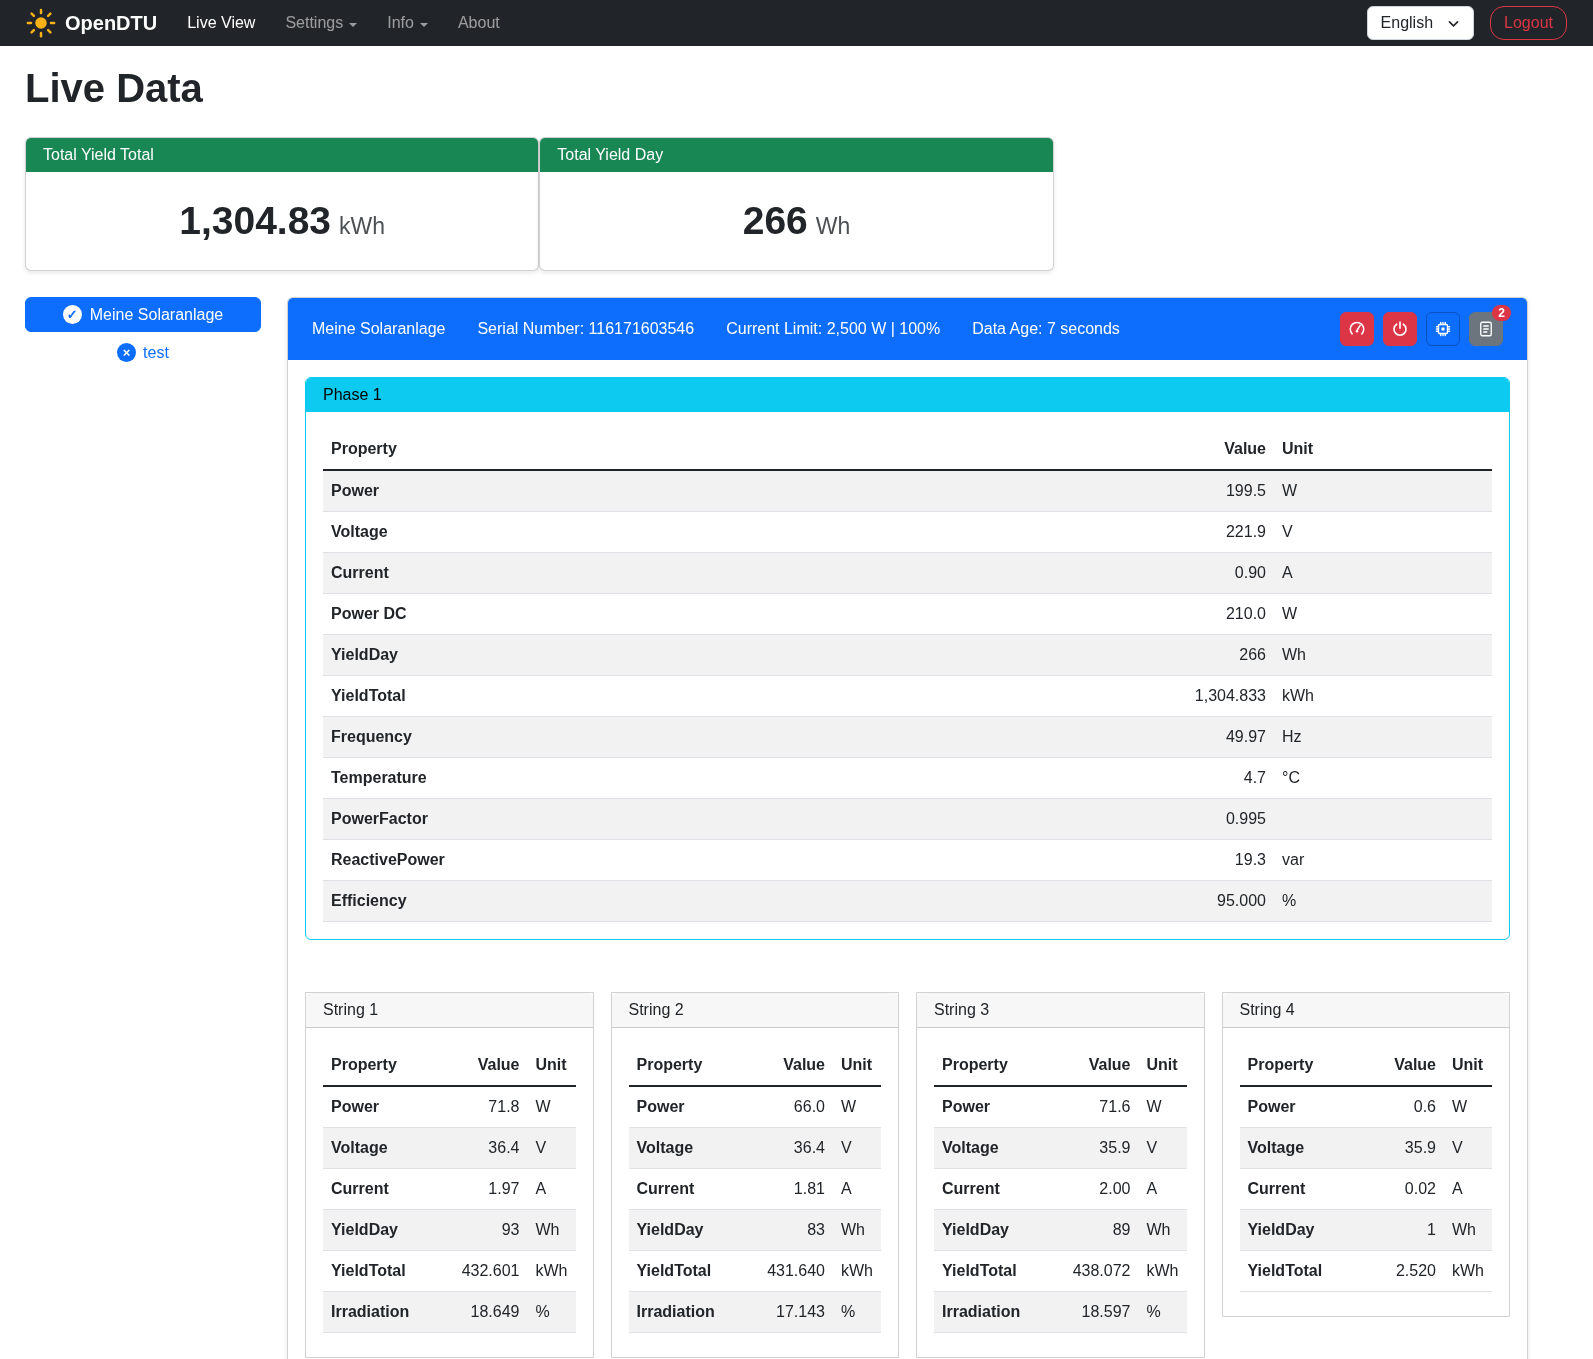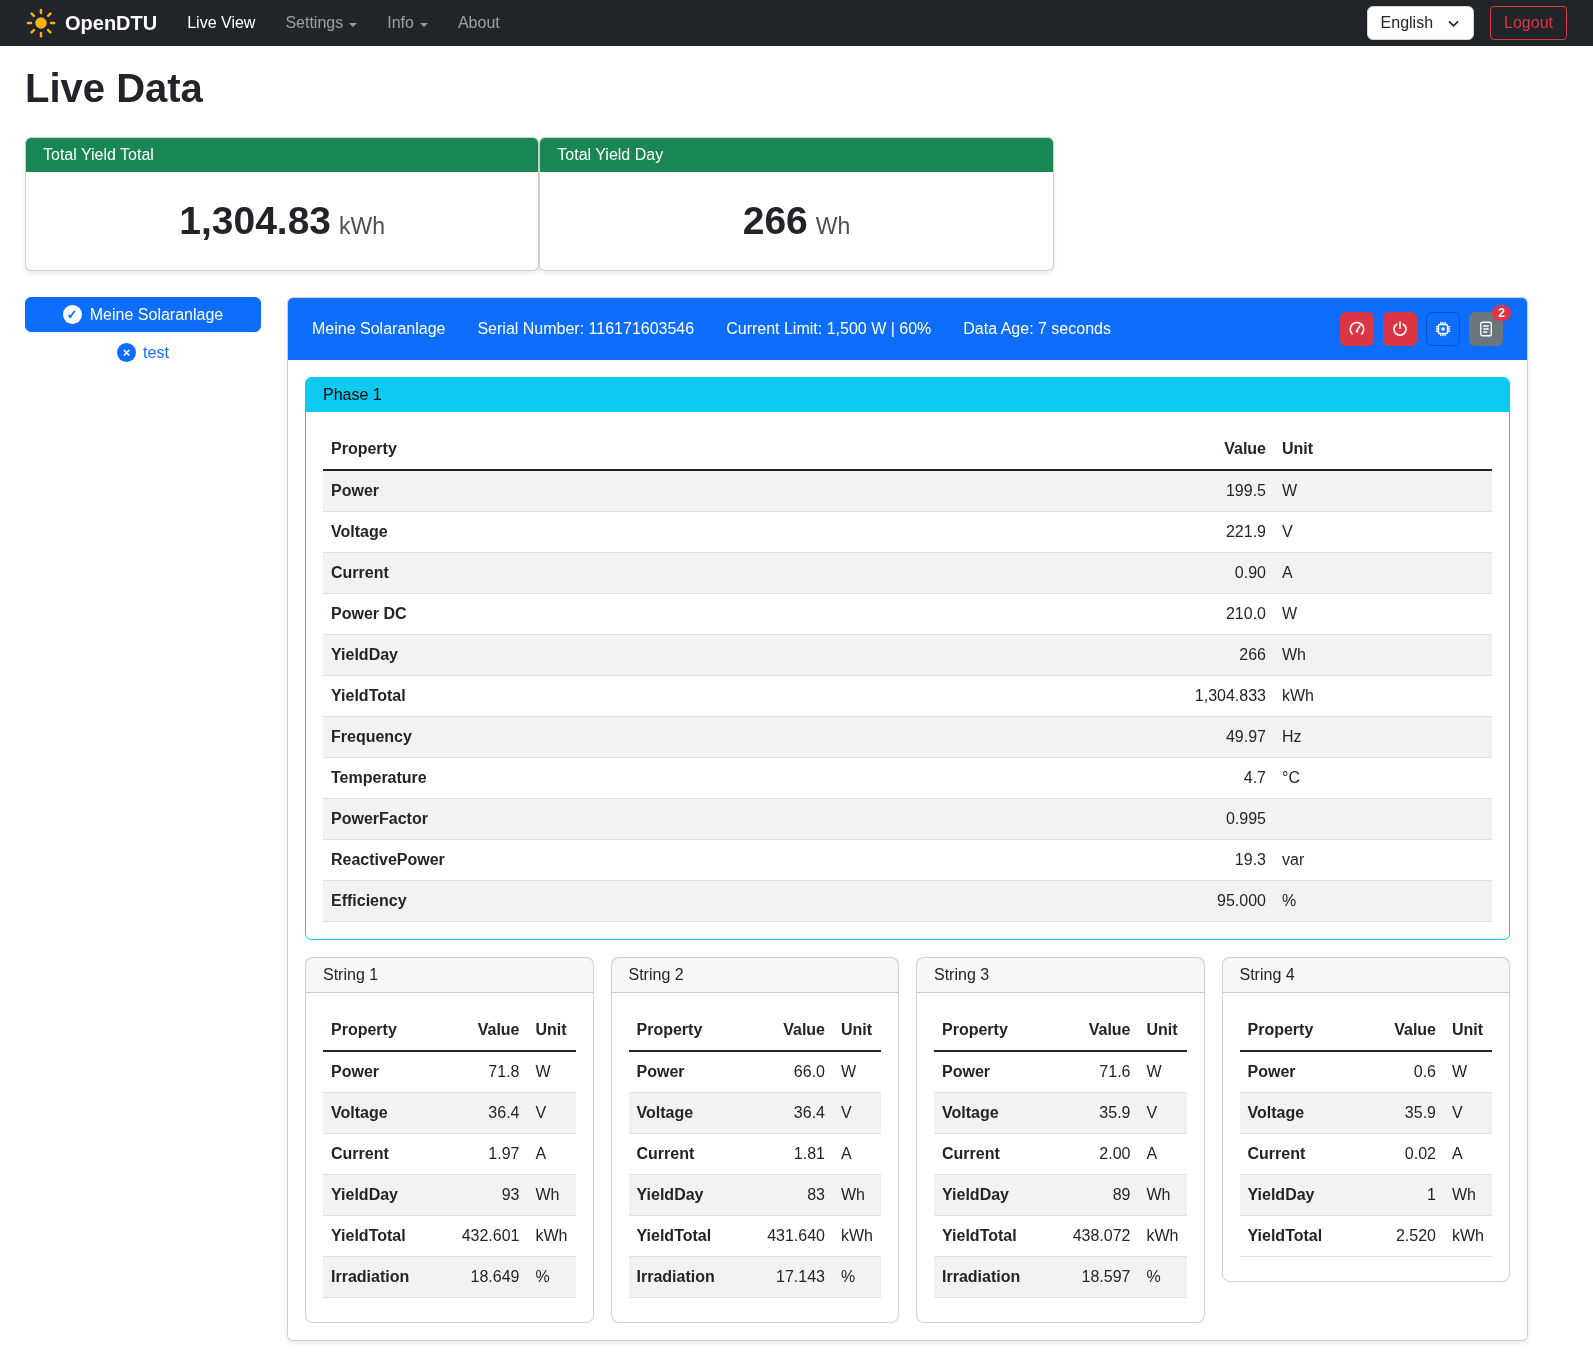--- a/index.html
+++ b/index.html
@@ -40,21 +40,21 @@
     border-top: 4.5px solid currentColor;
   }
   .nav-right { display: flex; align-items: center; gap: 16px; }
   .lang-select {
     background: #fff; border: 1px solid #ced4da; border-radius: 6px;
     padding: 7px 13px; display: flex; align-items: center; gap: 14px;
     color: #212529; cursor: pointer;
   }
   .logout-btn {
     background: transparent; color: #dc3545;
-    border: 1px solid #dc3545; border-radius: 4px;
+    border: 1px solid #dc3545; border-radius: 14px;
     padding: 7px 13px; font-size: 16px; cursor: pointer;
   }
 
   
   .container { padding: 0 25px 28px; }
   h1.page-title { font-size: 40px; font-weight: 700; margin: 20px 0 26px; }
 
   
   .summary-row {
     display: grid; grid-template-columns: repeat(3, 1fr);
@@ -149,21 +149,21 @@
   .string-table th:nth-child(3) { width: 46px; }
   .phase-table tbody tr:nth-child(odd)  { background: rgba(0,0,0,.05); }
   .string-table tbody tr:nth-child(even) { background: rgba(0,0,0,.05); }
 
   
   .strings-row {
     margin-top: 17px;
     display: grid; grid-template-columns: repeat(4, 1fr);
     gap: 17px; align-items: start;
   }
-  .string-card { border: 1px solid rgba(0,0,0,.18); border-radius: 8px; background: #fff; }
+  .string-card { border: 1px solid rgba(0,0,0,.18); border-radius: 1px; background: #fff; margin-top: 35px; }
   .string-header {
     background: rgba(0,0,0,.03); padding: 8px 17px;
     border-bottom: 1px solid rgba(0,0,0,.18);
     border-radius: 5px 5px 0 0;
   }
   .string-body { padding: 17px 17px 24px; }
 </style>
 </head>
 <body>
 
@@ -237,21 +237,21 @@
       <div class="inverter-item">
         <span class="x-icon">×</span>
         <span>test</span>
       </div>
     </div>
 
     <div class="main-panel">
       <div class="panel-header">
         <span>Meine Solaranlage</span>
         <span>Serial Number: 116171603546</span>
-        <span>Current Limit: 1,500 W | 60%</span>
+        <span>Current Limit: 2,500 W | 100%</span>
         <span>Data Age: 7 seconds</span>
         <div class="ph-actions">
           <button class="icon-btn danger">
             <span style="display:inline-flex;">
               <svg width="18" height="18" viewBox="0 0 24 24" fill="none" stroke="#fff" stroke-width="2" stroke-linecap="round">
                 <path d="M5.5 18.5a9 9 0 1 1 13 0"></path>
                 <line x1="12" y1="14" x2="16.2" y2="7.2"></line>
                 <circle cx="12" cy="15" r="1.7" fill="#fff" stroke="none"></circle>
               </svg>
             </span>

